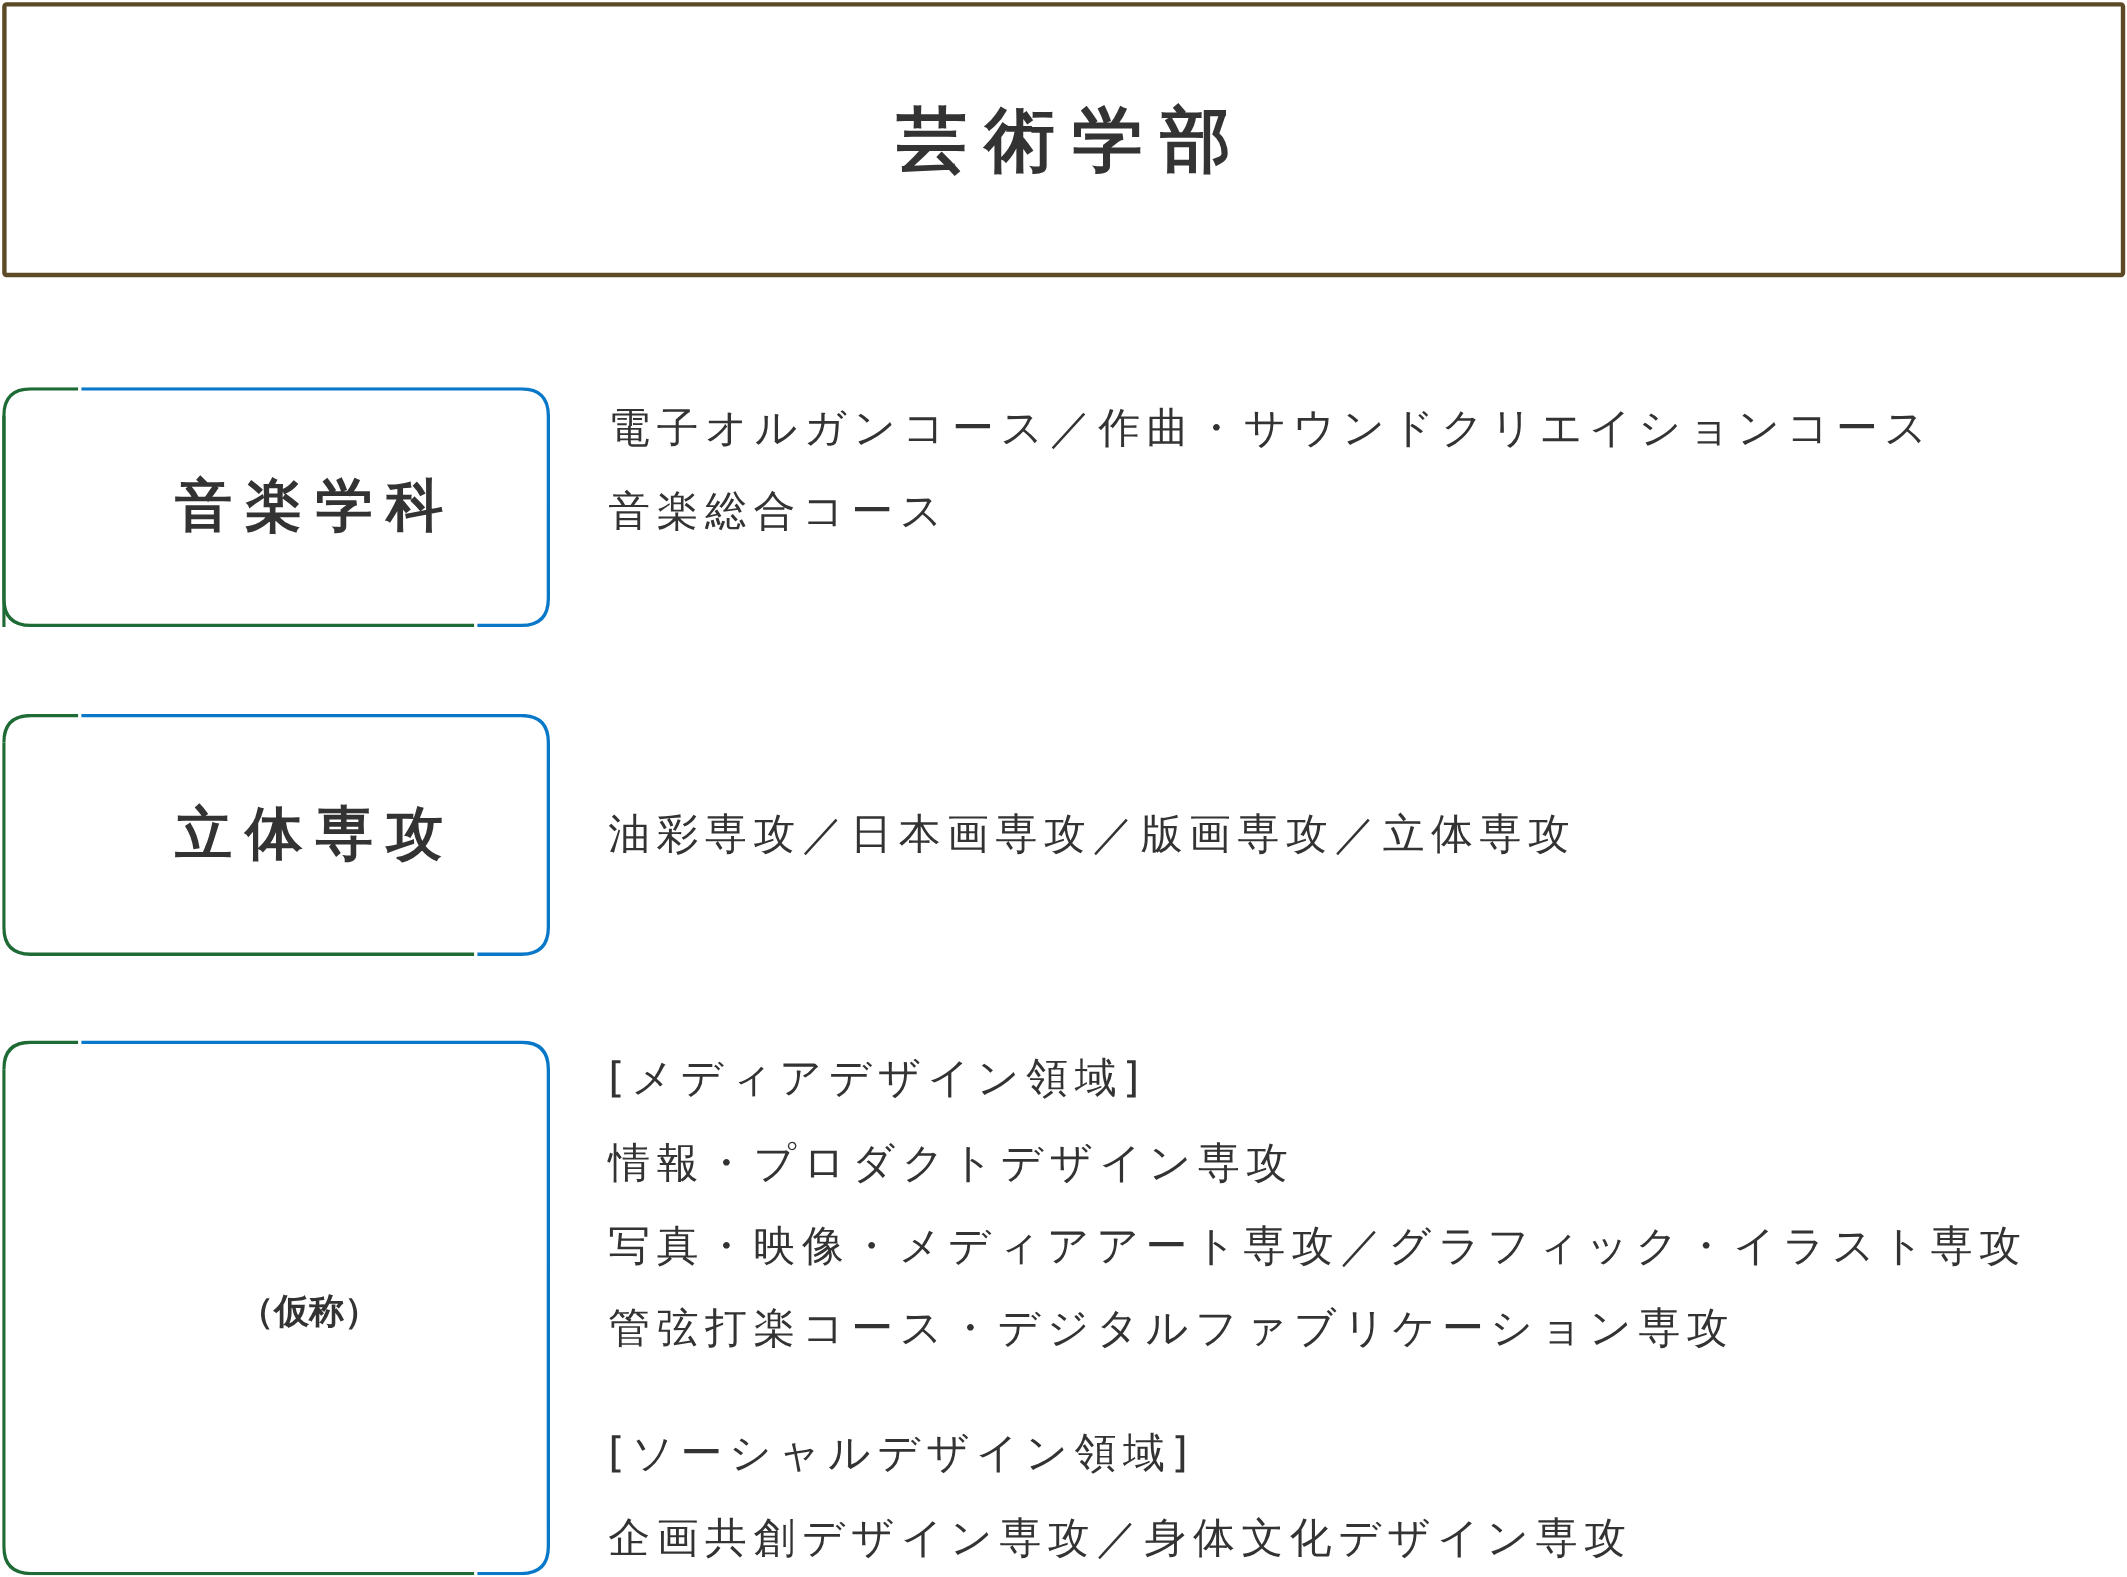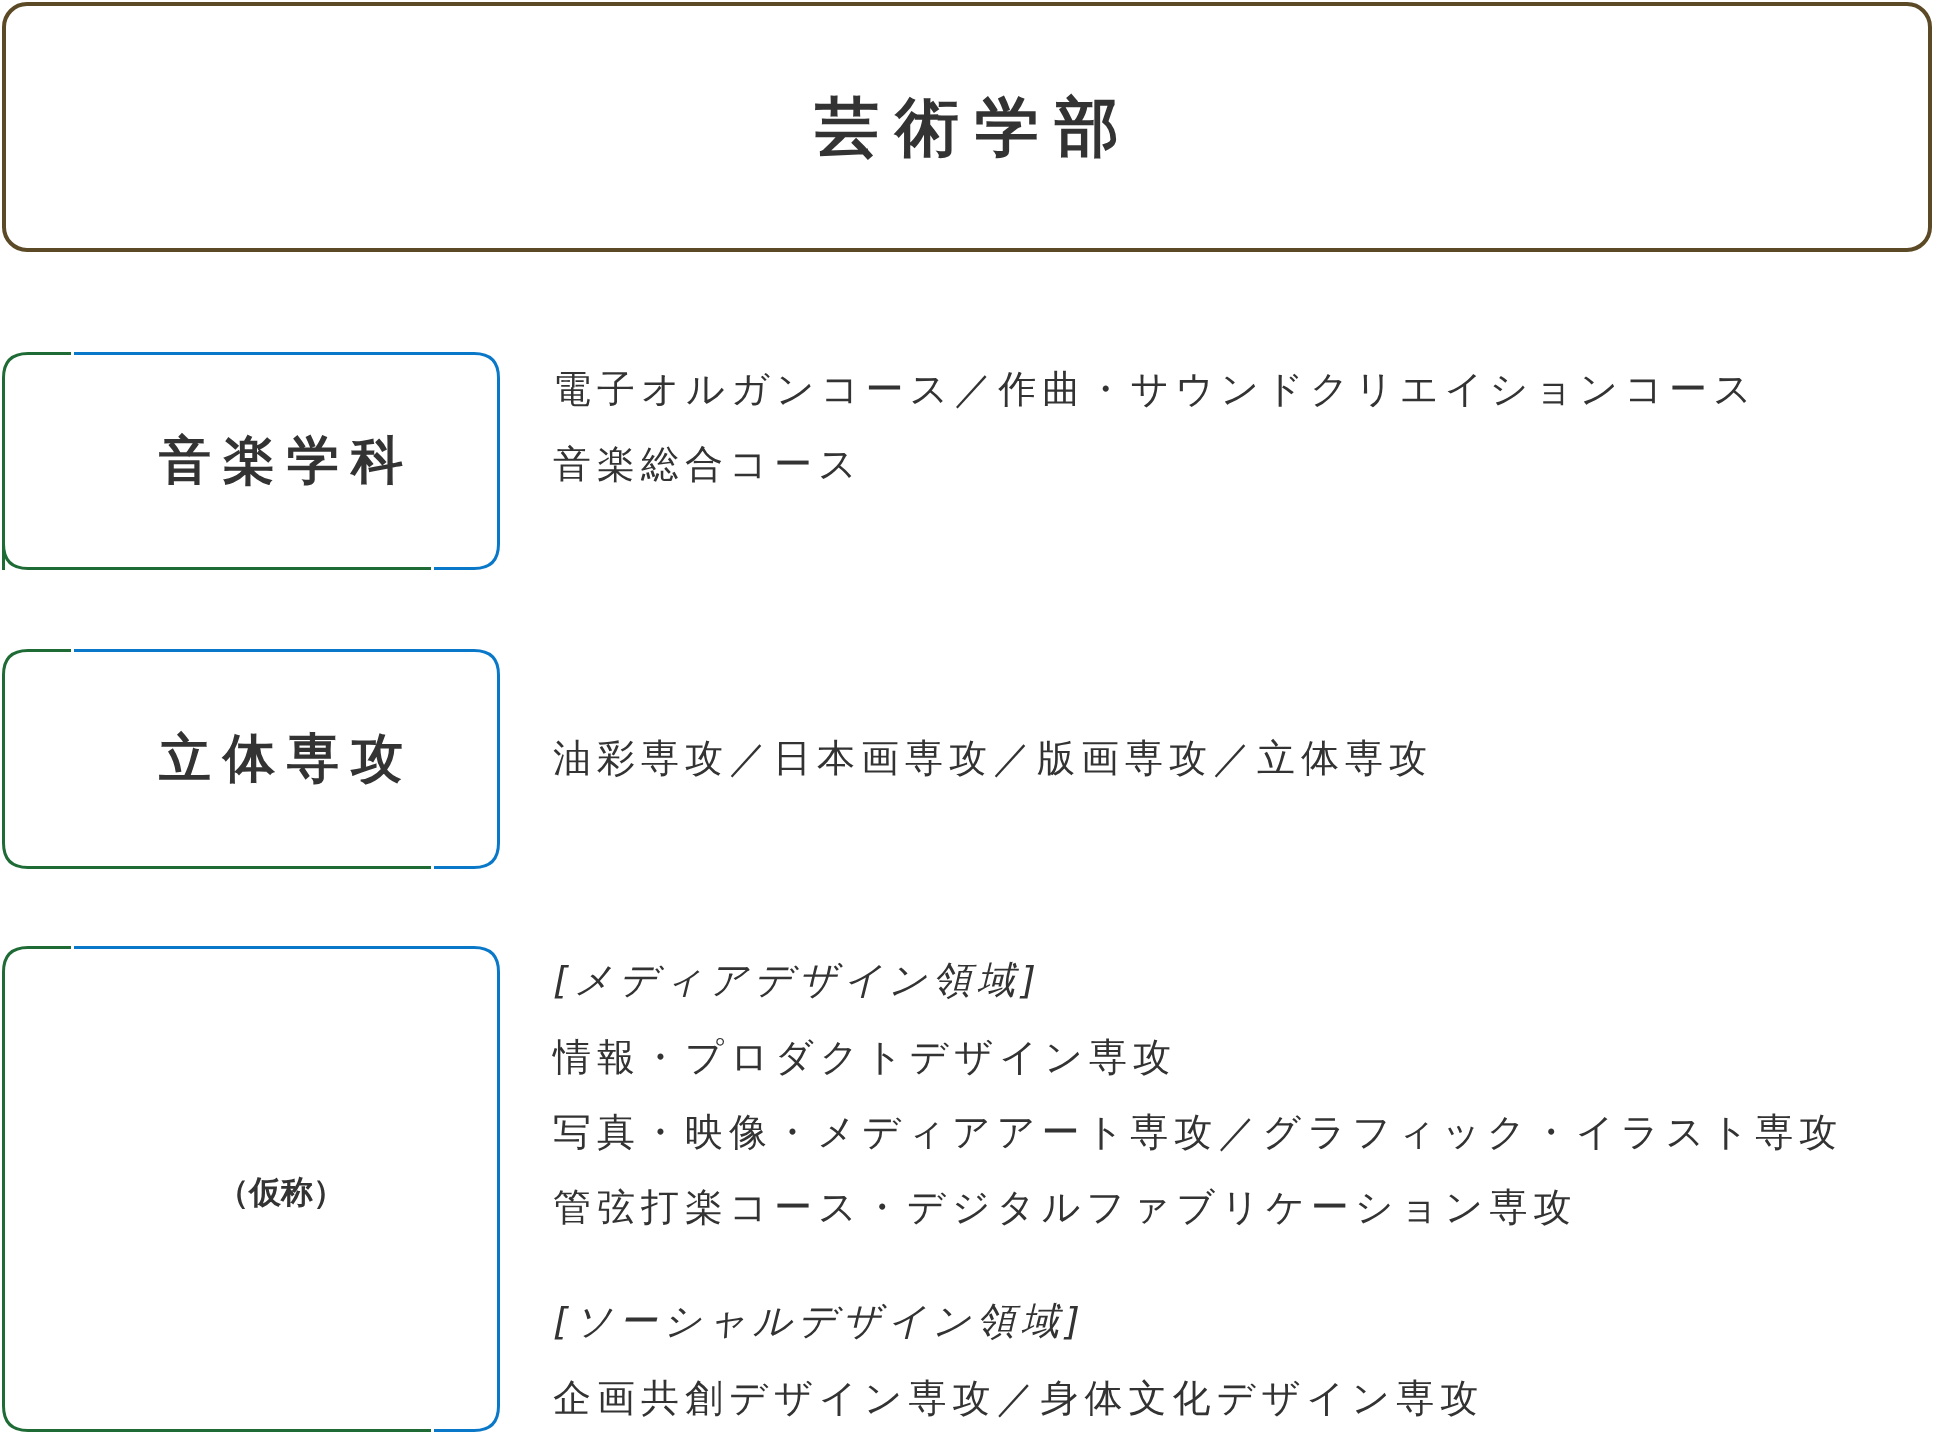--- a/index.html
+++ b/index.html
@@ -3,21 +3,21 @@
 <meta charset="utf-8">
 <style>
   html, body { margin: 0; padding: 0; background: #ffffff; }
   body {
     width: 1934px; height: 1434px; position: relative; overflow: hidden;
     font-family: "DejaVu Sans", "Liberation Sans", sans-serif;
     color: #333333;
   }
   .faculty-box {
     position: absolute; left: 2px; top: 2px; width: 1922px; height: 242px;
-    border: 4px solid #5b4a25; border-radius: 25px;
+    border: 4px solid #5b4a25; border-radius: 4px;
     display: flex; align-items: center; justify-content: center;
   }
   .faculty-title {
     font-size: 64px; font-weight: bold; letter-spacing: 16px;
     margin-left: 16px; color: #333333;
   }
   .dept-box {
     position: absolute; left: 2px; width: 558px; box-sizing: border-box;
   }
   .dept-box svg.frame { position: absolute; left: 0; top: 0; }
@@ -30,21 +30,21 @@
     color: #333333; line-height: 1.1;
   }
   .dept-note {
     font-size: 32px; font-weight: bold; color: #333333; margin-top: 8px;
   }
   .courses {
     position: absolute; left: 553px; font-size: 38px; letter-spacing: 6px;
     color: #333333; white-space: nowrap;
   }
   .courses .line { height: 75px; line-height: 75px; }
-  .courses .group-head { height: 80px; line-height: 80px; font-style: italic; }
+  .courses .group-head { height: 80px; line-height: 80px; }
   .courses .gap { height: 36px; }
 </style>
 </head>
 <body>
 
 <div class="faculty-box">
   <span class="faculty-title">芸術学部</span>
 </div>
 
 <div class="dept-box" style="top:352px;height:218px;">

